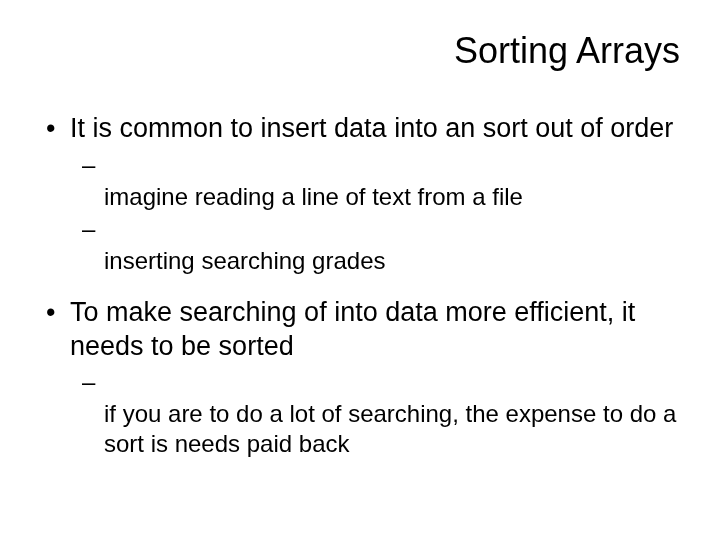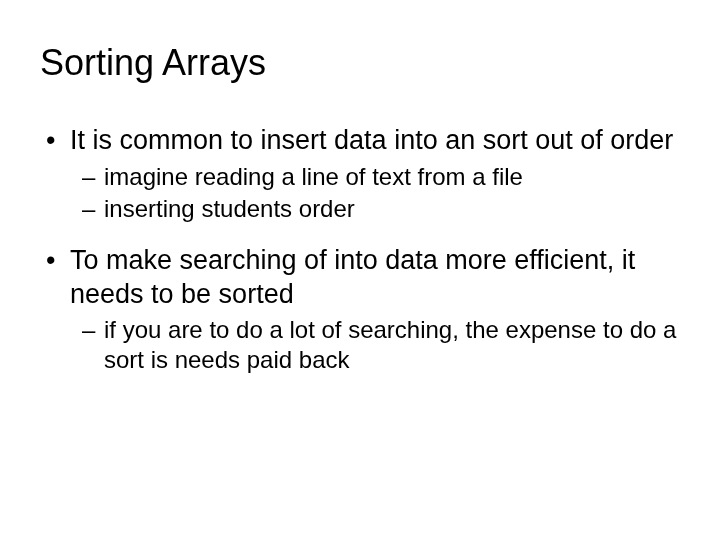--- a/index.html
+++ b/index.html
@@ -12,22 +12,22 @@
       height: 540px;
       background: #ffffff;
       font-family: Arial, Helvetica, sans-serif;
       color: #000000;
       padding: 20px 40px;
       overflow: hidden;
     }
     .slide-title {
       font-size: 36px;
       font-weight: normal;
-      text-align: left;
-      margin-top: 22px;
+      text-align: right;
+      margin-top: 10px;
       margin-bottom: 40px;
     }
     .content {
       padding-left: 4px;
     }
     .bullet-level-1 {
       font-size: 27px;
       display: flex;
       align-items: flex-start;
       margin-bottom: 4px;
@@ -46,20 +46,21 @@
       align-items: flex-start;
       padding-left: 38px;
       line-height: 1.25;
       margin-bottom: 2px;
     }
     .bullet-level-2 .bullet-marker {
       min-width: 22px;
     }
     .bullet-level-2 .bullet-text {
       flex: 1;
+      margin-top: 32px;
     }
     .group-spacer {
       height: 18px;
     }
   </style>
 </head>
 <body>
 
 <h1 class="slide-title">Sorting Arrays</h1>
 
@@ -70,21 +71,21 @@
     <span class="bullet-text">It is common to insert data into an sort out of order</span>
   </div>
 
   <div class="bullet-level-2">
     <span class="bullet-marker">–</span>
     <span class="bullet-text">imagine reading a line of  text from a file</span>
   </div>
 
   <div class="bullet-level-2">
     <span class="bullet-marker">–</span>
-    <span class="bullet-text">inserting students order</span>
+    <span class="bullet-text">inserting searching grades</span>
   </div>
 
   <div class="group-spacer"></div>
 
   <div class="bullet-level-1">
     <span class="bullet-marker">•</span>
     <span class="bullet-text">To make searching of into data more efficient, it needs to be sorted</span>
   </div>
 
   <div class="bullet-level-2">

